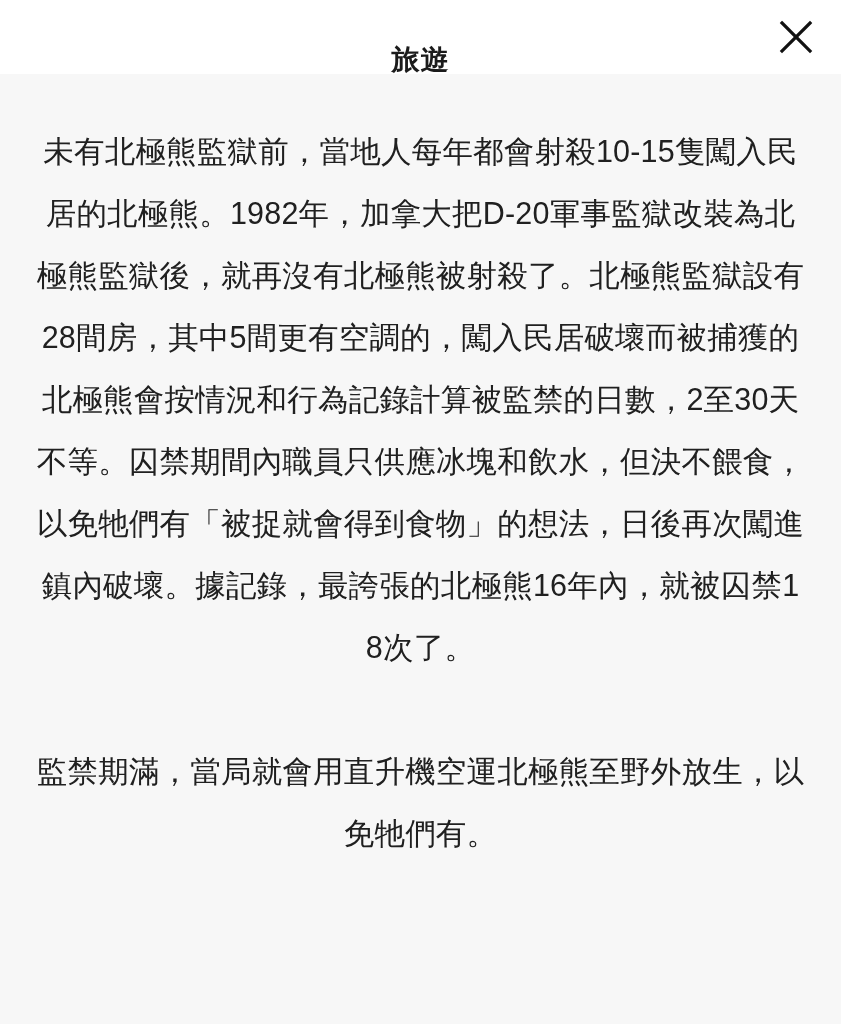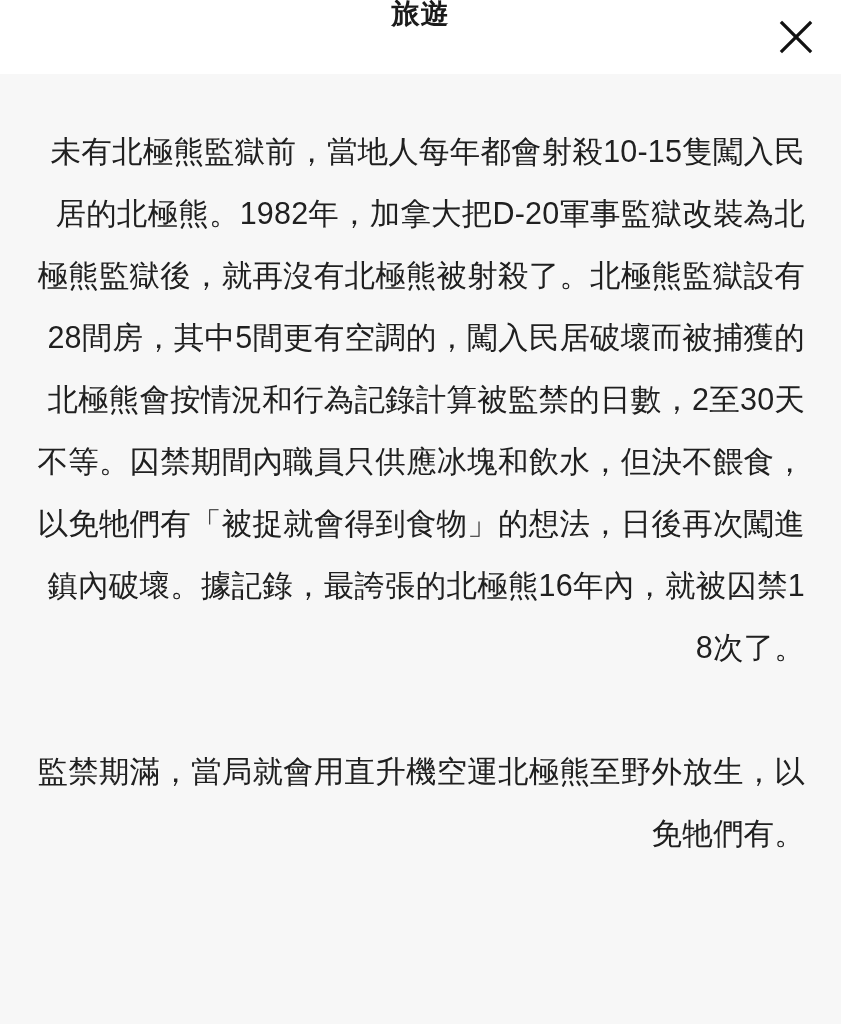--- a/index.html
+++ b/index.html
@@ -18,21 +18,21 @@
     background: #f7f7f7;
     overflow: hidden;
   }
 
   
   .header {
     position: relative;
     height: 74px;
     background: #ffffff;
     display: flex;
-    align-items: flex-start;
+    align-items: flex-end;
     justify-content: center;
     flex: none;
   }
   .header-title {
     font-size: 28px;
     font-weight: bold;
     color: #1b1b1b;
     letter-spacing: 1px;
     line-height: 1;
   }
@@ -61,21 +61,21 @@
     overflow: hidden;
   }
   .article {
     padding: 46px 36px 0 36px;
   }
   .para {
     font-size: 30.5px;
     line-height: 62px;
     color: #202020;
     letter-spacing: 0.2px;
-    text-align: right;
+    text-align: center;
     margin: 0;
     word-break: break-all;
   }
   .para + .para {
     margin-top: 62px;
   }
 </style>
 </head>
 <body>
 

